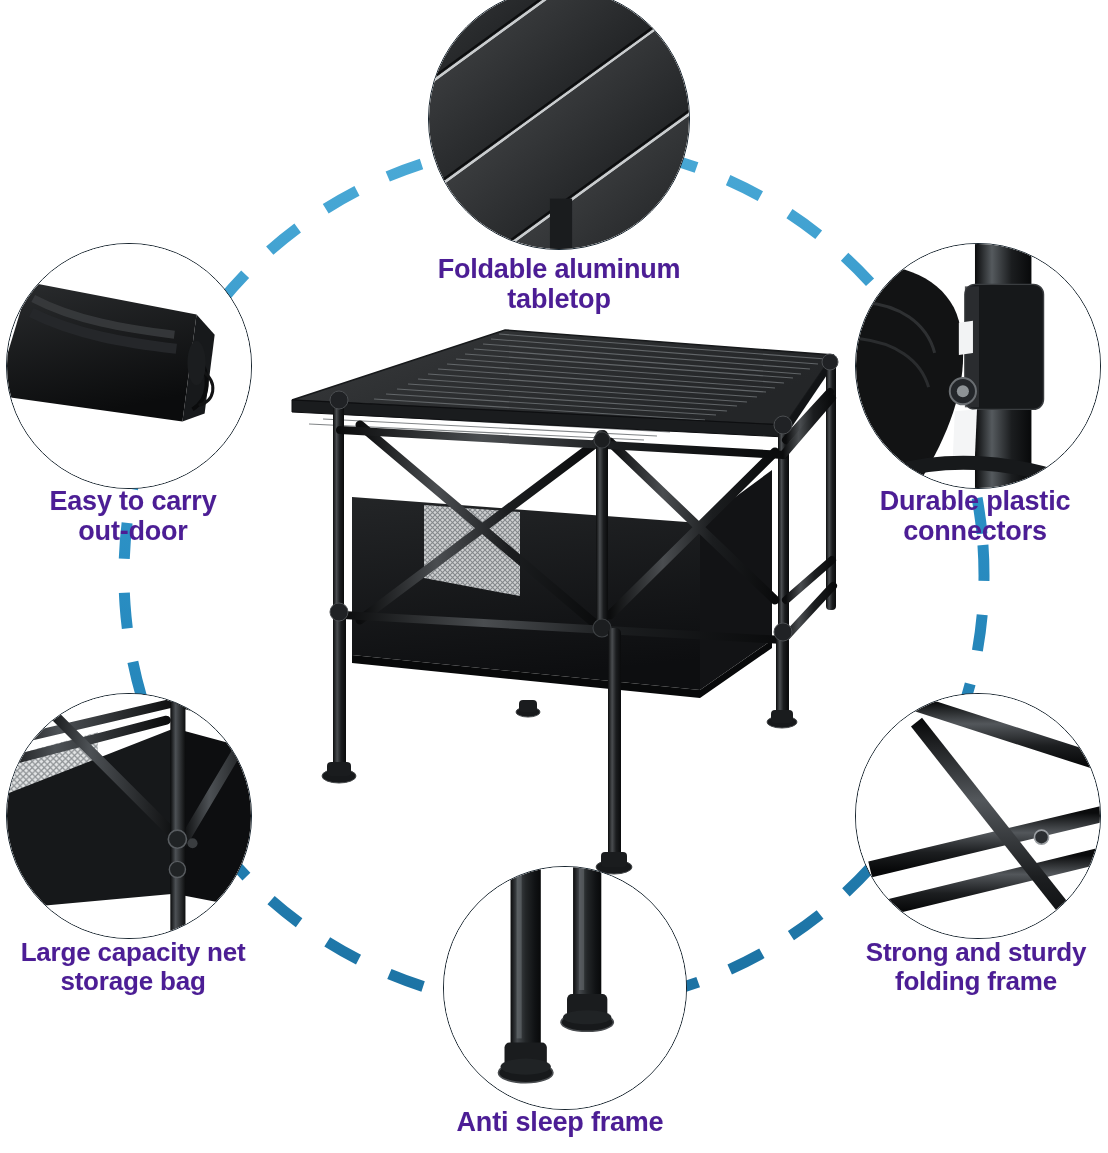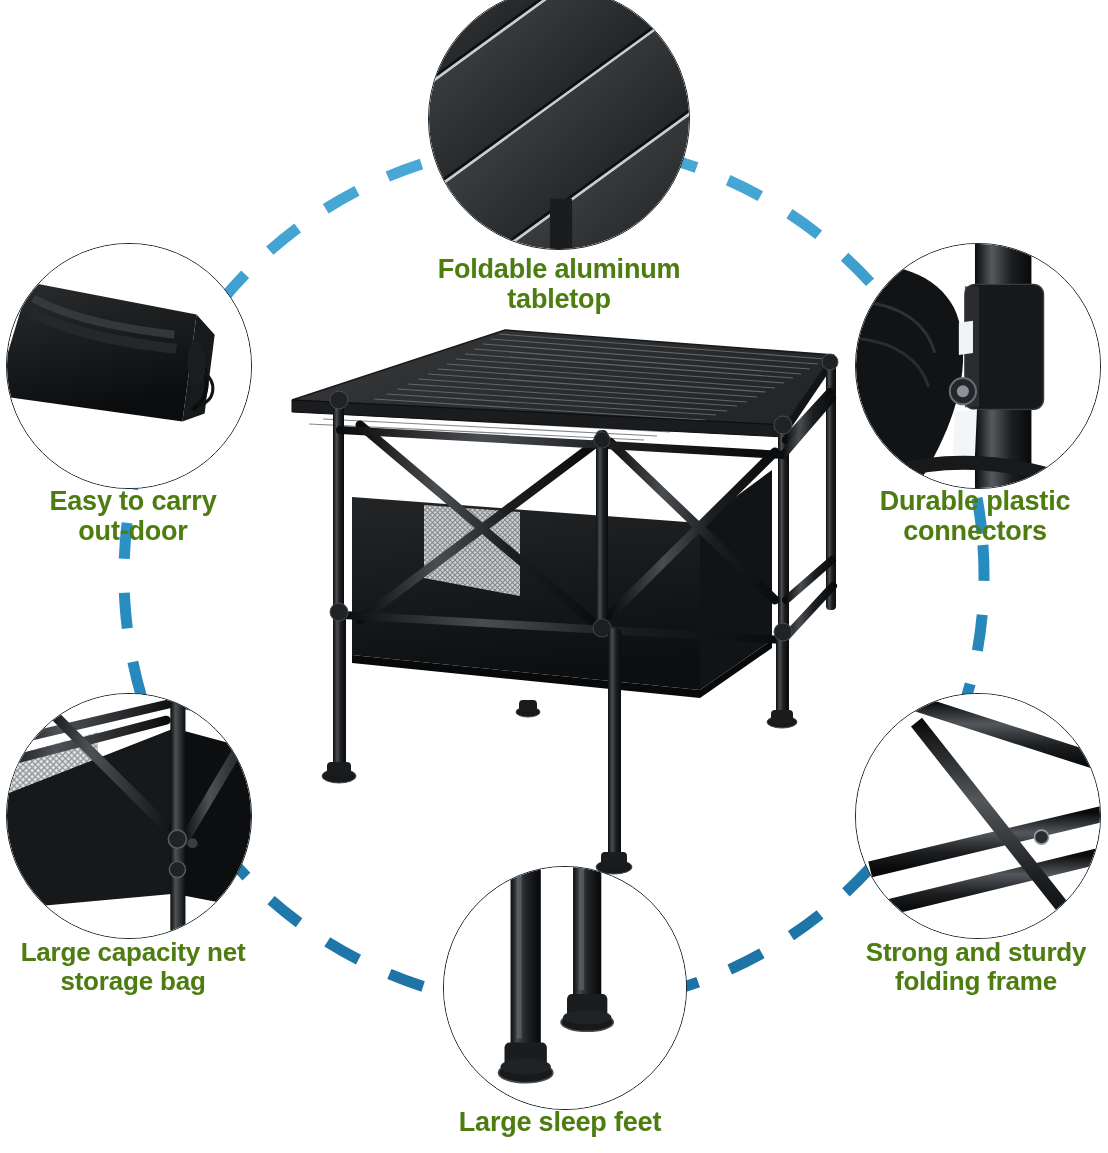--- a/index.html
+++ b/index.html
@@ -23,21 +23,21 @@
     overflow:hidden;
     background:#ffffff;
     border:1.6px solid #15222c;
     box-sizing:border-box;
   }
   .bubble .photo{position:absolute;left:-2px;top:-2px;width:calc(100% + 4px);height:calc(100% + 4px);}
   .caption{
     position:absolute;
     text-align:center;
     font-weight:bold;
-    color:#4d7c0f;
+    color:#4c1d95;
     line-height:1.12;
     letter-spacing:-0.2px;
     font-size:27px;
     white-space:pre-line;
     text-shadow:0 0 1px rgba(120,140,150,.20);
   }
   .caption.small{font-size:26px;}
 </style>
 </head>
 <body>
@@ -384,16 +384,16 @@
           <rect x="130" y="-8" width="28" height="140" fill="url(#tubeF)"></rect>
           <rect x="124" y="128" width="40" height="28" rx="5" fill="#1a1c1e"></rect>
           <ellipse cx="144" cy="156" rx="26" ry="9" fill="#17191b" stroke="#4a4d50" stroke-width="1.5"></ellipse>
           <ellipse cx="144" cy="151" rx="24" ry="7" fill="#202325"></ellipse>
 
           <rect x="74" y="0" width="5" height="172" fill="#6e7276" opacity="0.55"></rect>
           <rect x="136" y="0" width="5" height="124" fill="#6e7276" opacity="0.5"></rect>
         </g>
       </svg>
     </div>
-    <div class="caption" style="left:400px;top:1107px;width:320px;">Large sleep feet</div>
+    <div class="caption" style="left:400px;top:1107px;width:320px;">Anti sleep frame</div>
   </div>
 
 </div>
 
 </body></html>

